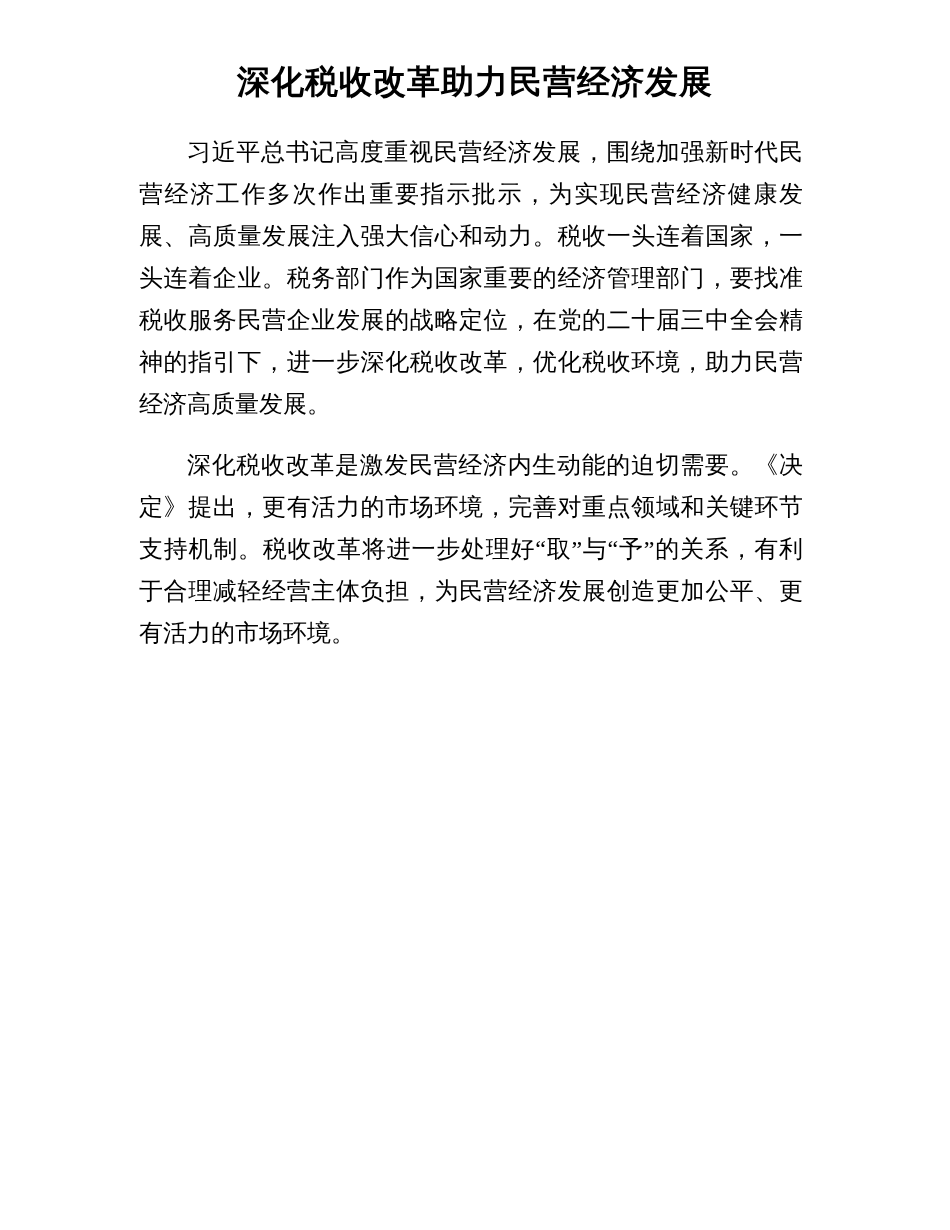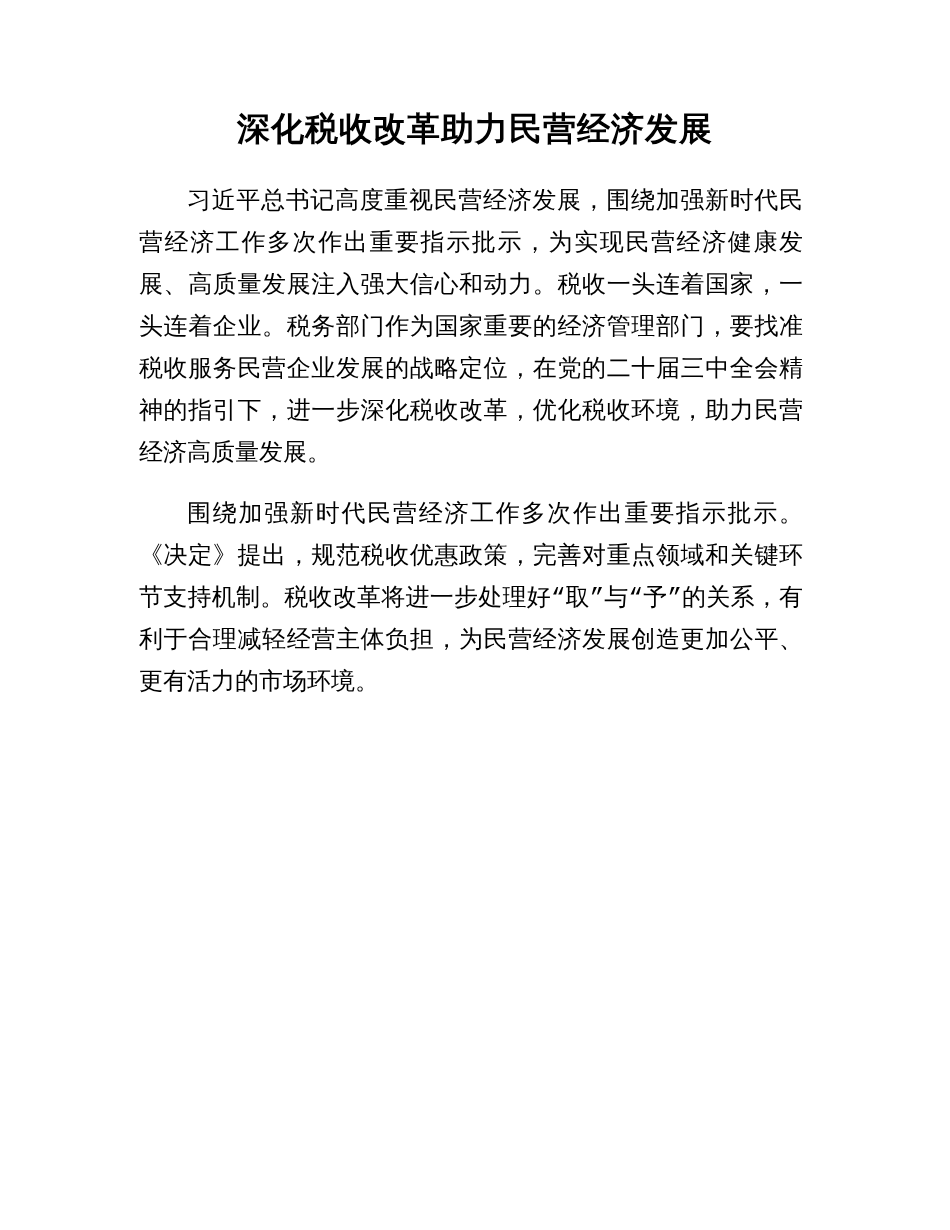--- a/index.html
+++ b/index.html
@@ -9,23 +9,23 @@
   body {
     width: 950px;
     height: 1230px;
     background: #ffffff;
     overflow: hidden;
   }
   .page {
     box-sizing: border-box;
     width: 950px;
     height: 938px;
-    padding: 110px 139px 0 139px;
+    padding: 60px 139px 0 139px;
     background: #ffffff;
-    font-family: Liberation Mono, monospace;
+    font-family: Liberation Serif, serif;
     color: #000000;
   }
   .doc-title {
     margin: 0 0 27px 0;
     font-size: 33px;
     line-height: 44px;
     font-weight: bold;
     text-align: center;
     letter-spacing: 1px;
     color: #000000;
@@ -40,14 +40,14 @@
     word-break: break-all;
     color: #000000;
   }
 </style>
 </head>
 <body>
 
 <div class="page">
   <h1 class="doc-title">深化税收改革助力民营经济发展</h1>
   <p class="doc-paragraph">习近平总书记高度重视民营经济发展，围绕加强新时代民营经济工作多次作出重要指示批示，为实现民营经济健康发展、高质量发展注入强大信心和动力。税收一头连着国家，一头连着企业。税务部门作为国家重要的经济管理部门，要找准税收服务民营企业发展的战略定位，在党的二十届三中全会精神的指引下，进一步深化税收改革，优化税收环境，助力民营经济高质量发展。</p>
-  <p class="doc-paragraph">围绕加强新时代民营经济工作多次作出重要指示批示。《决定》提出，规范税收优惠政策，完善对重点领域和关键环节支持机制。税收改革将进一步处理好“取”与“予”的关系，有利于合理减轻经营主体负担，为民营经济发展创造更加公平、更有活力的市场环境。</p>
+  <p class="doc-paragraph">深化税收改革是激发民营经济内生动能的迫切需要。《决定》提出，更有活力的市场环境，完善对重点领域和关键环节支持机制。税收改革将进一步处理好“取”与“予”的关系，有利于合理减轻经营主体负担，为民营经济发展创造更加公平、更有活力的市场环境。</p>
 </div>
 
 </body></html>

